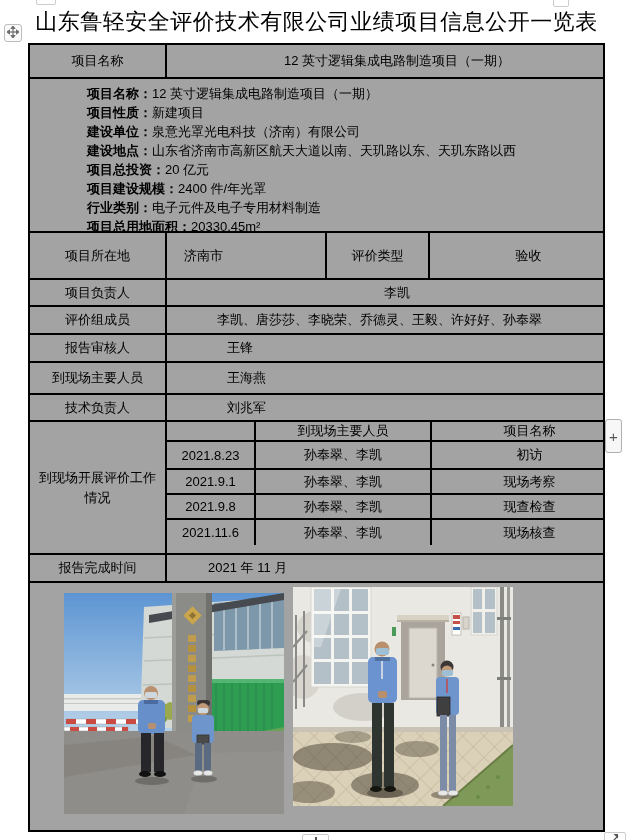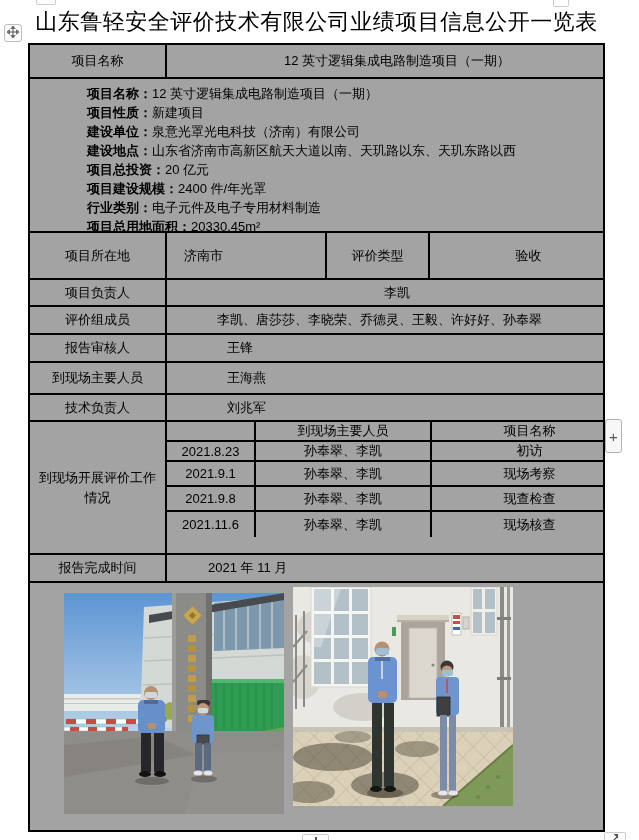--- a/index.html
+++ b/index.html
@@ -39,21 +39,21 @@
   .pad6{padding-left:17px;}
   .pad26{padding-left:26px;}
   .pad36{padding-left:36px;}
   
   .site-label{padding:0 7px;line-height:20px;}
   .site-right{flex:1 1 auto;display:flex;flex-direction:column;min-width:0;}
   .s-row{display:flex;box-sizing:border-box;border-bottom:2px solid #000;}
   .s-row.last{border-bottom:none;}
   .s-date{width:89px;flex:0 0 89px;}
   .s-people{width:176px;flex:0 0 176px;}
-  .sh30{height:20px}.sh28{height:20px}.sh25{height:25px}
+  .sh30{height:20px}.sh28{height:28px}.sh25{height:25px}
   
   .photo-row{position:relative;display:block;}
   .photo{position:absolute;overflow:hidden;}
   .photo1{left:34px;top:10px;width:220px;height:221px;}
   .photo2{left:263px;top:4px;width:220px;height:219px;}
   
   .move-handle{
     position:absolute;left:4px;top:24px;width:18px;height:18px;
     border:1px solid #bdbdbd;border-radius:3px;background:#fafafa;
     display:flex;align-items:center;justify-content:center;box-sizing:border-box;

